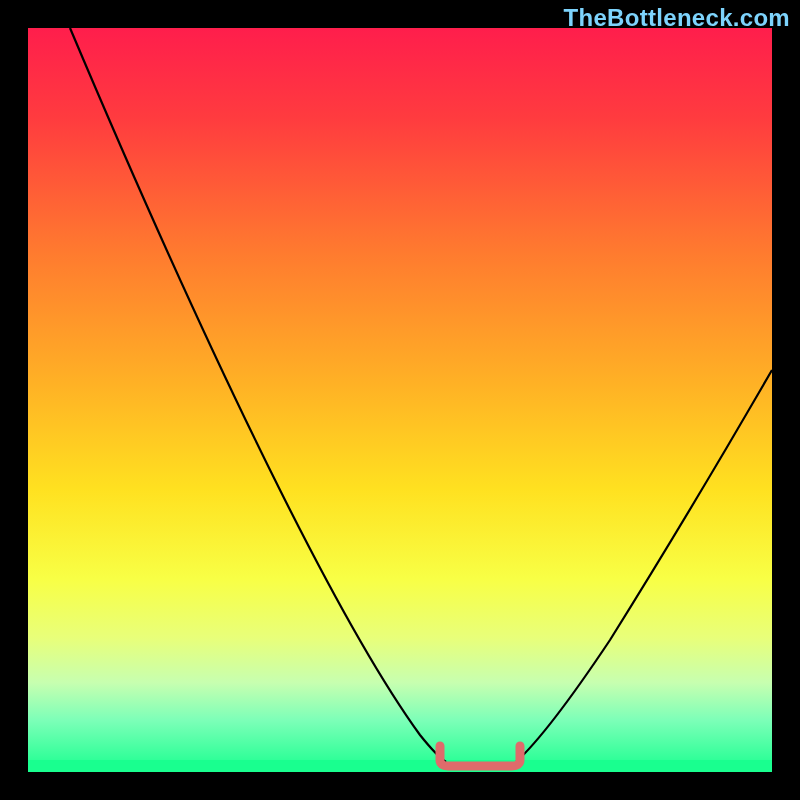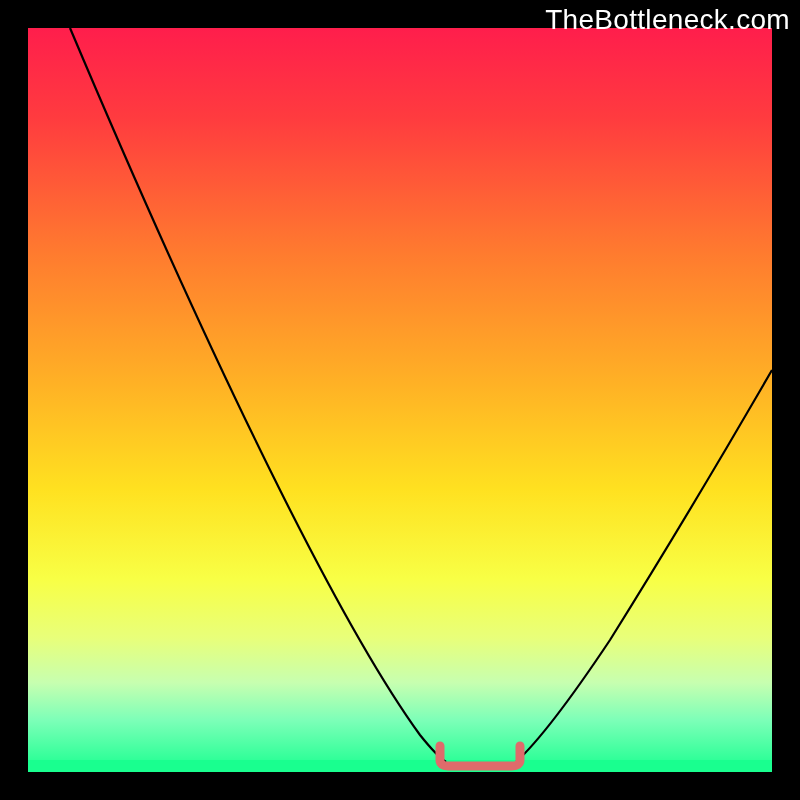--- a/index.html
+++ b/index.html
@@ -14,23 +14,23 @@
   .frame {
     position: relative;
     width: 800px;
     height: 800px;
     background: #000;
   }
   .watermark {
     position: absolute;
     top: 4px;
     right: 10px;
-    color: #ffffff;
-    font-size: 28px;
-    font-weight: 400;
+    color: #7dd3fc;
+    font-size: 24px;
+    font-weight: 700;
     letter-spacing: 0.3px;
     user-select: none;
   }
   svg {
     display: block;
   }
 </style>
 </head>
 <body>
 

